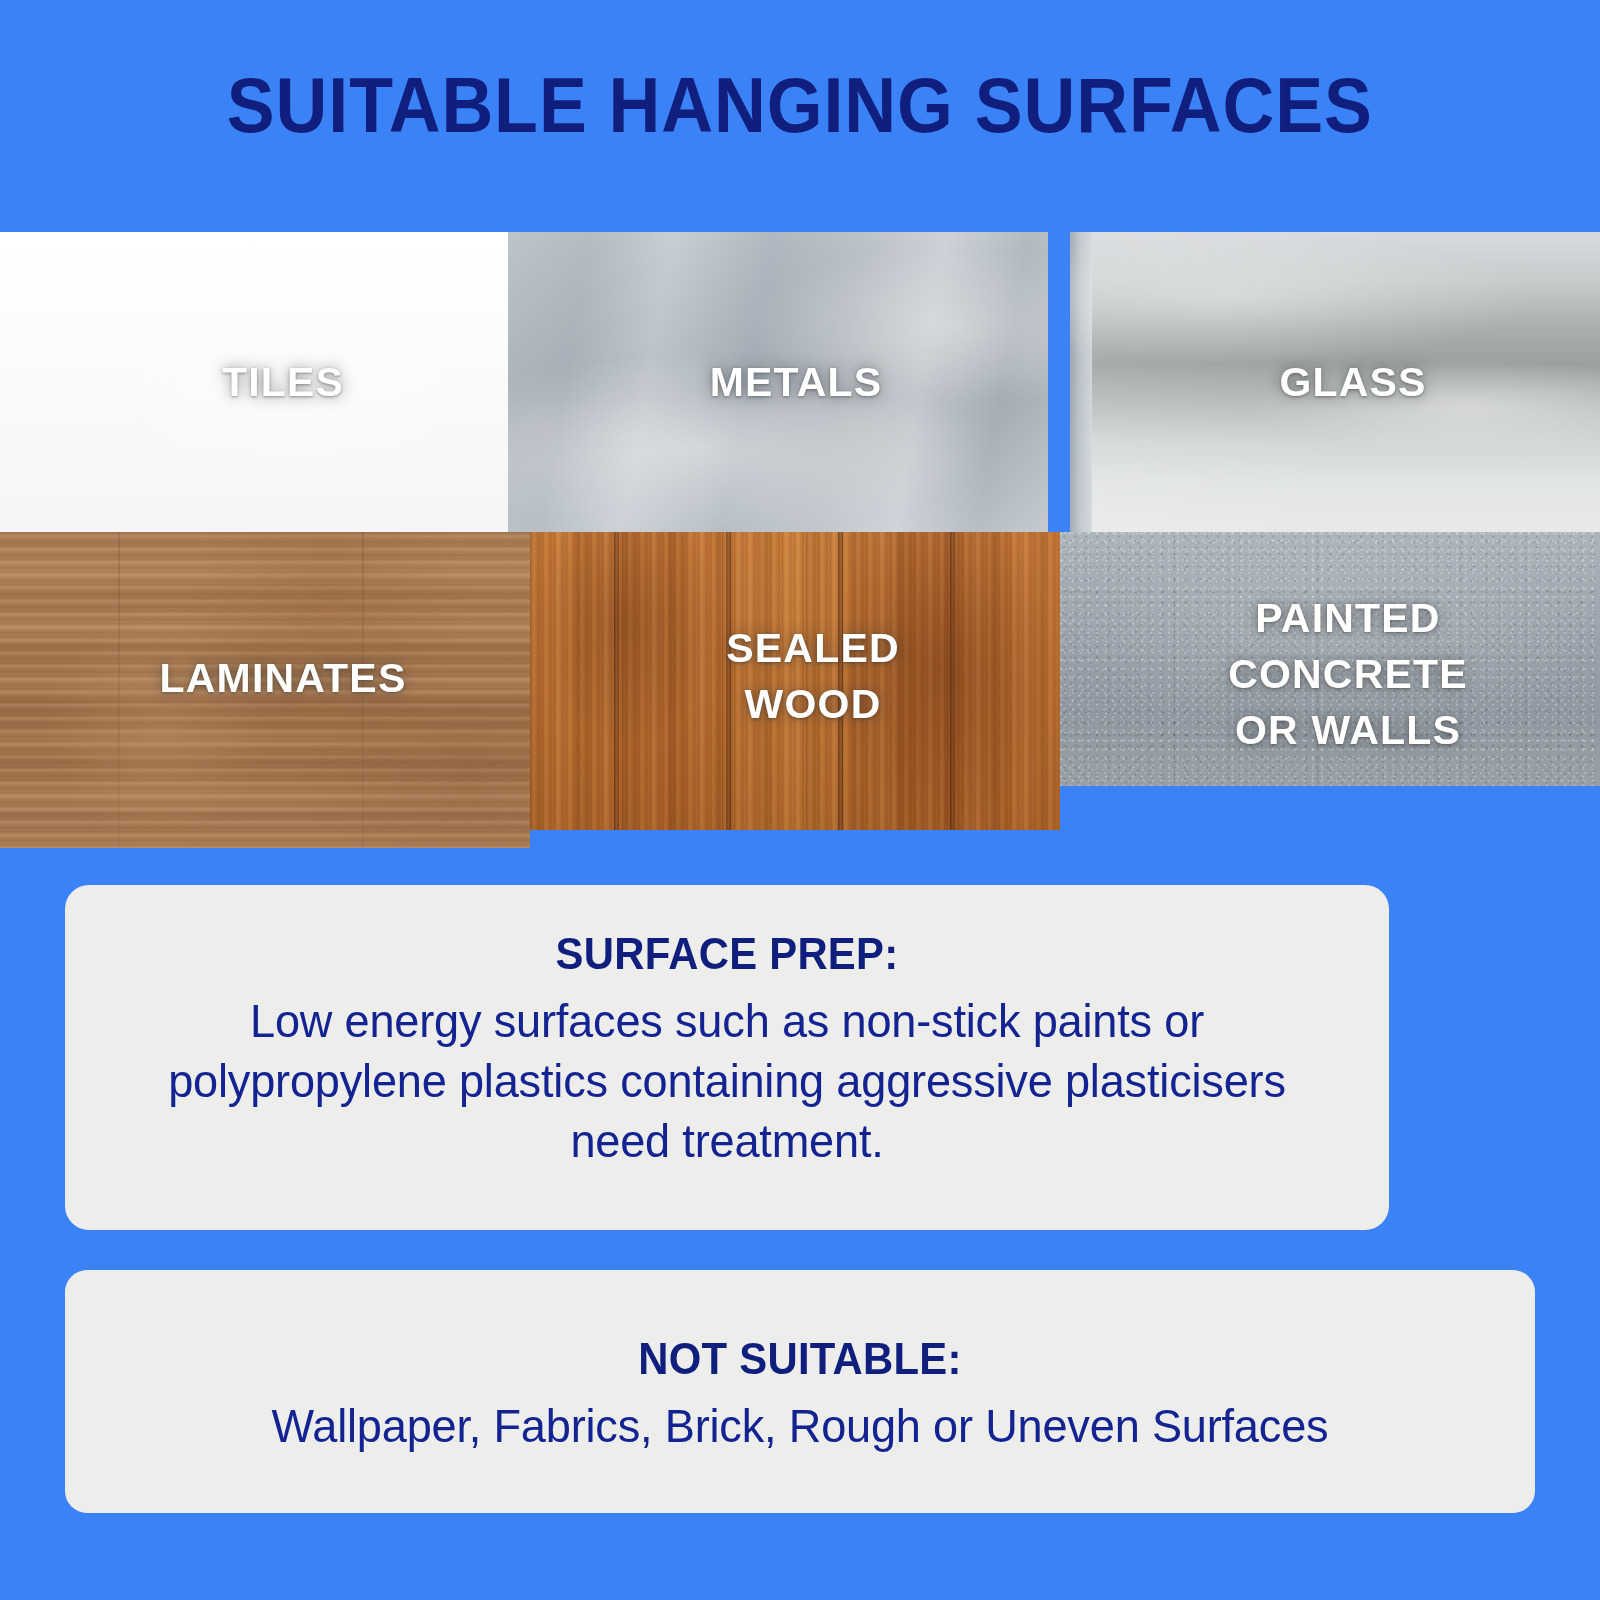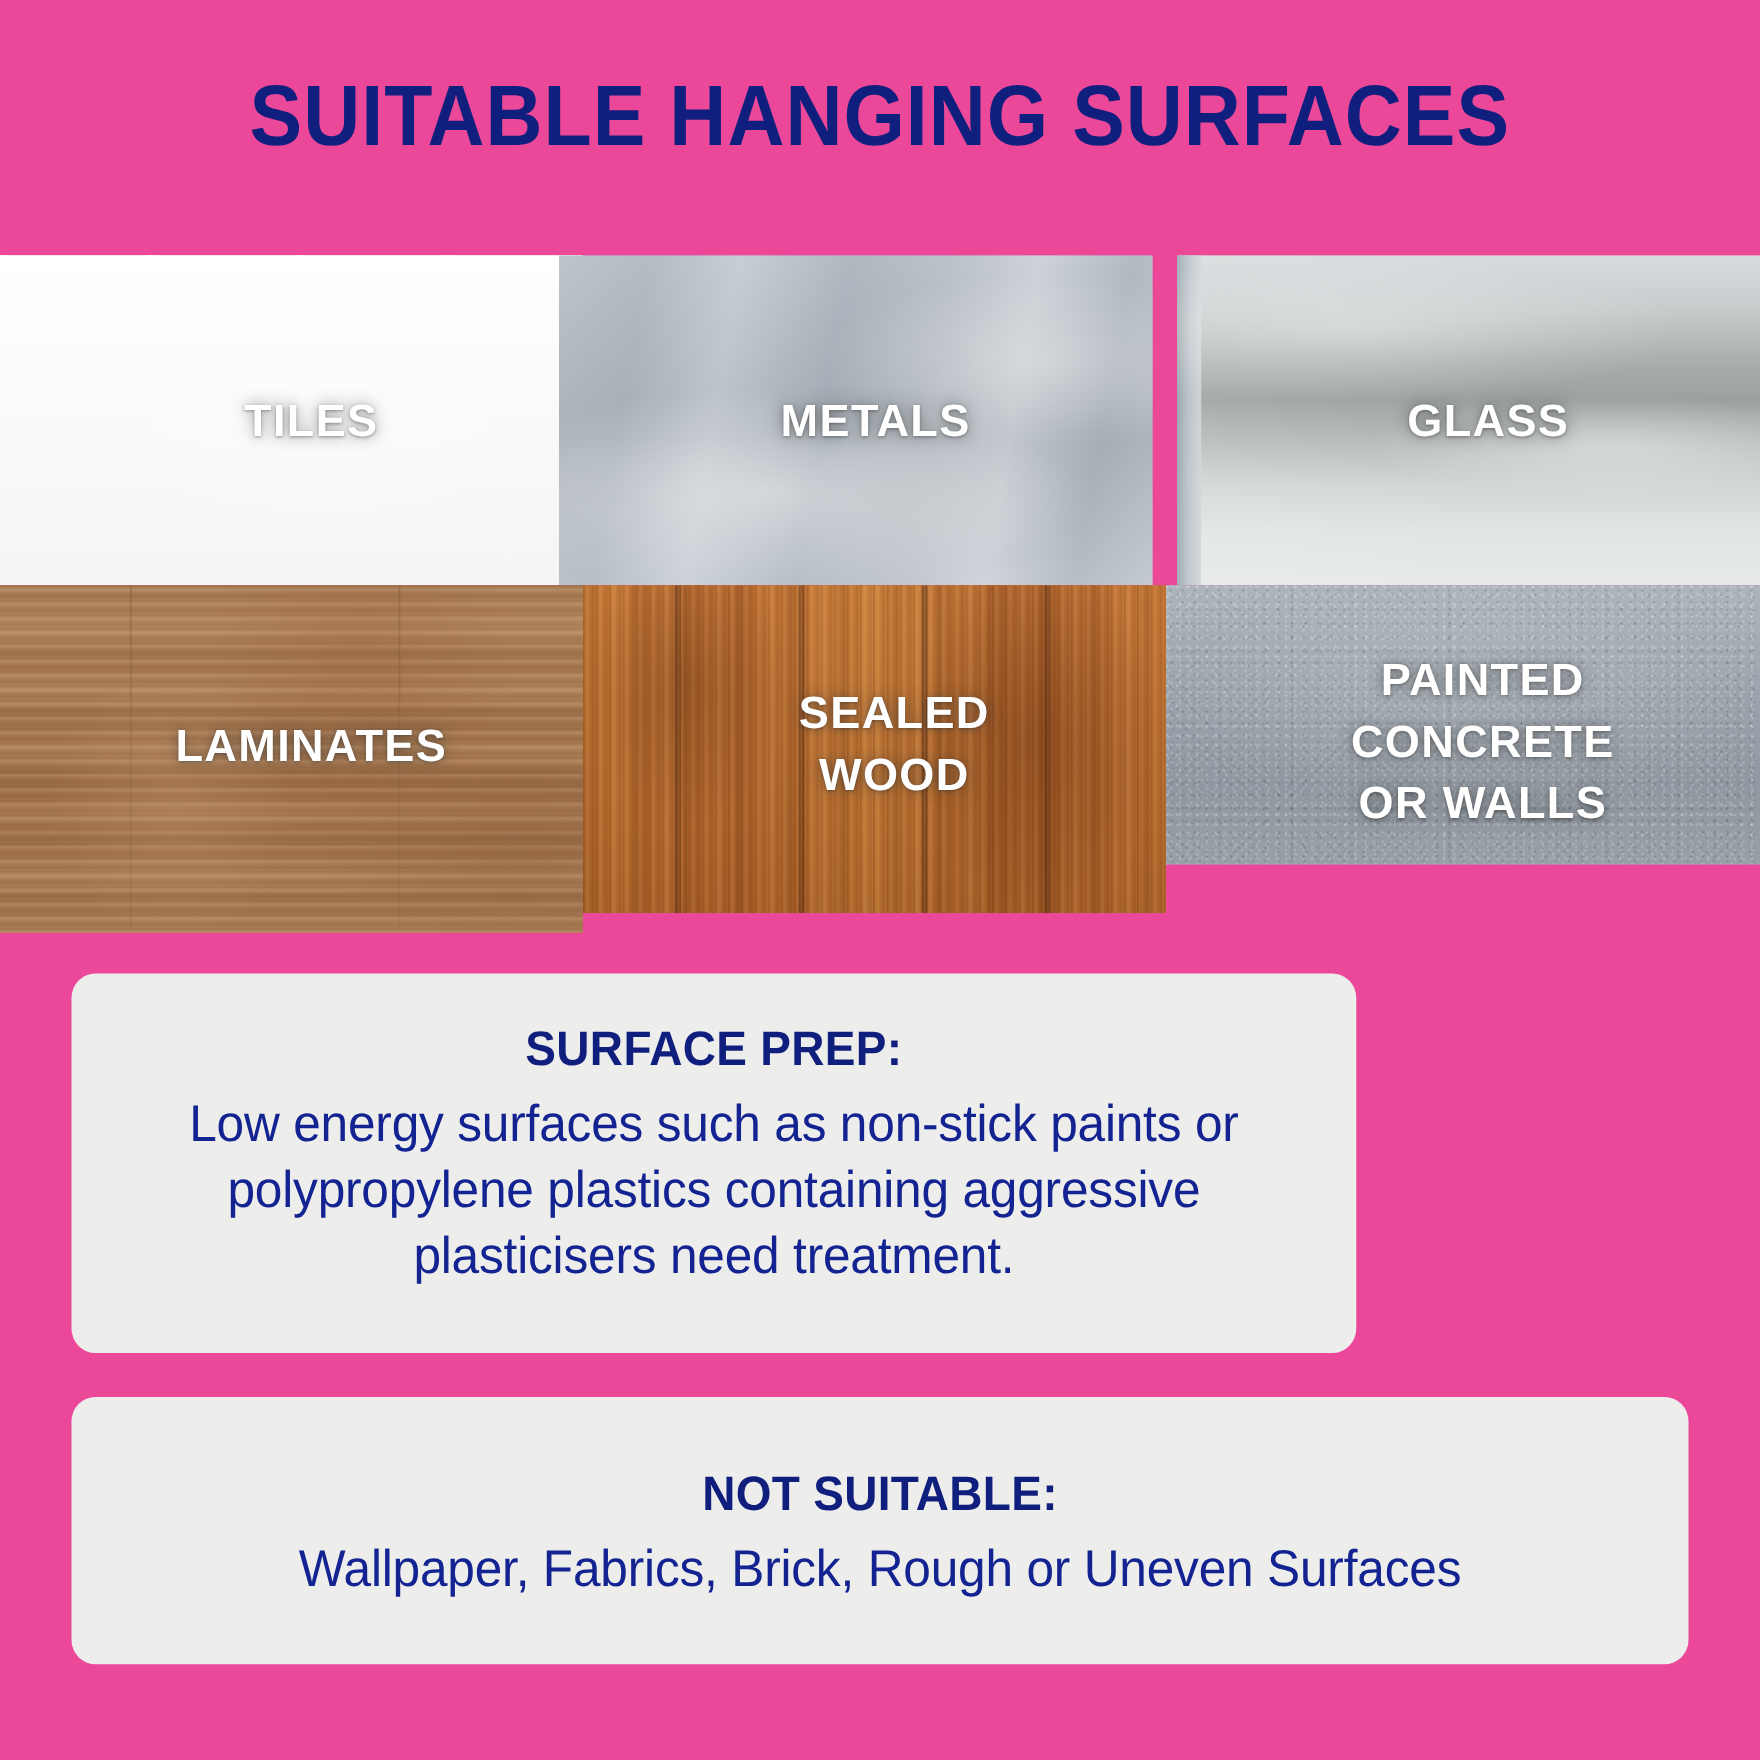--- a/index.html
+++ b/index.html
@@ -10,21 +10,21 @@
     height: 1600px;
     background: #ffffff;
     font-family: "Liberation Sans", sans-serif;
     overflow: hidden;
   }
 
   .page {
     position: relative;
     width: 1600px;
     height: 1600px;
-    background: #ec4899;
+    background: #3b82f6;
   }
 
   
   .title-wrap {
     position: absolute;
     left: 0;
     top: 62px;
     width: 1600px;
     text-align: center;
   }
@@ -243,21 +243,21 @@
       radial-gradient(ellipse 70% 60% at 50% 40%, rgba(255,255,255,0.12), rgba(255,255,255,0) 70%),
       linear-gradient(to bottom, rgba(255,255,255,0.06), rgba(0,0,0,0.06));
   }
 
   
   .info-box {
     position: absolute;
     background: #ededec;
     border-radius: 22px;
   }
-  #box-surface-prep { left: 65px; top: 885px; width: 1168px; height: 345px; }
+  #box-surface-prep { left: 65px; top: 885px; width: 1324px; height: 345px; border-radius: 24px; }
   #box-not-suitable { left: 65px; top: 1270px; width: 1470px; height: 243px; }
 
   .box-heading {
     color: #101f7d;
     font-family: "Liberation Sans", sans-serif;
     font-weight: bold;
     font-size: 44px;
     line-height: 54px;
     text-align: center;
     letter-spacing: 0.3px;

